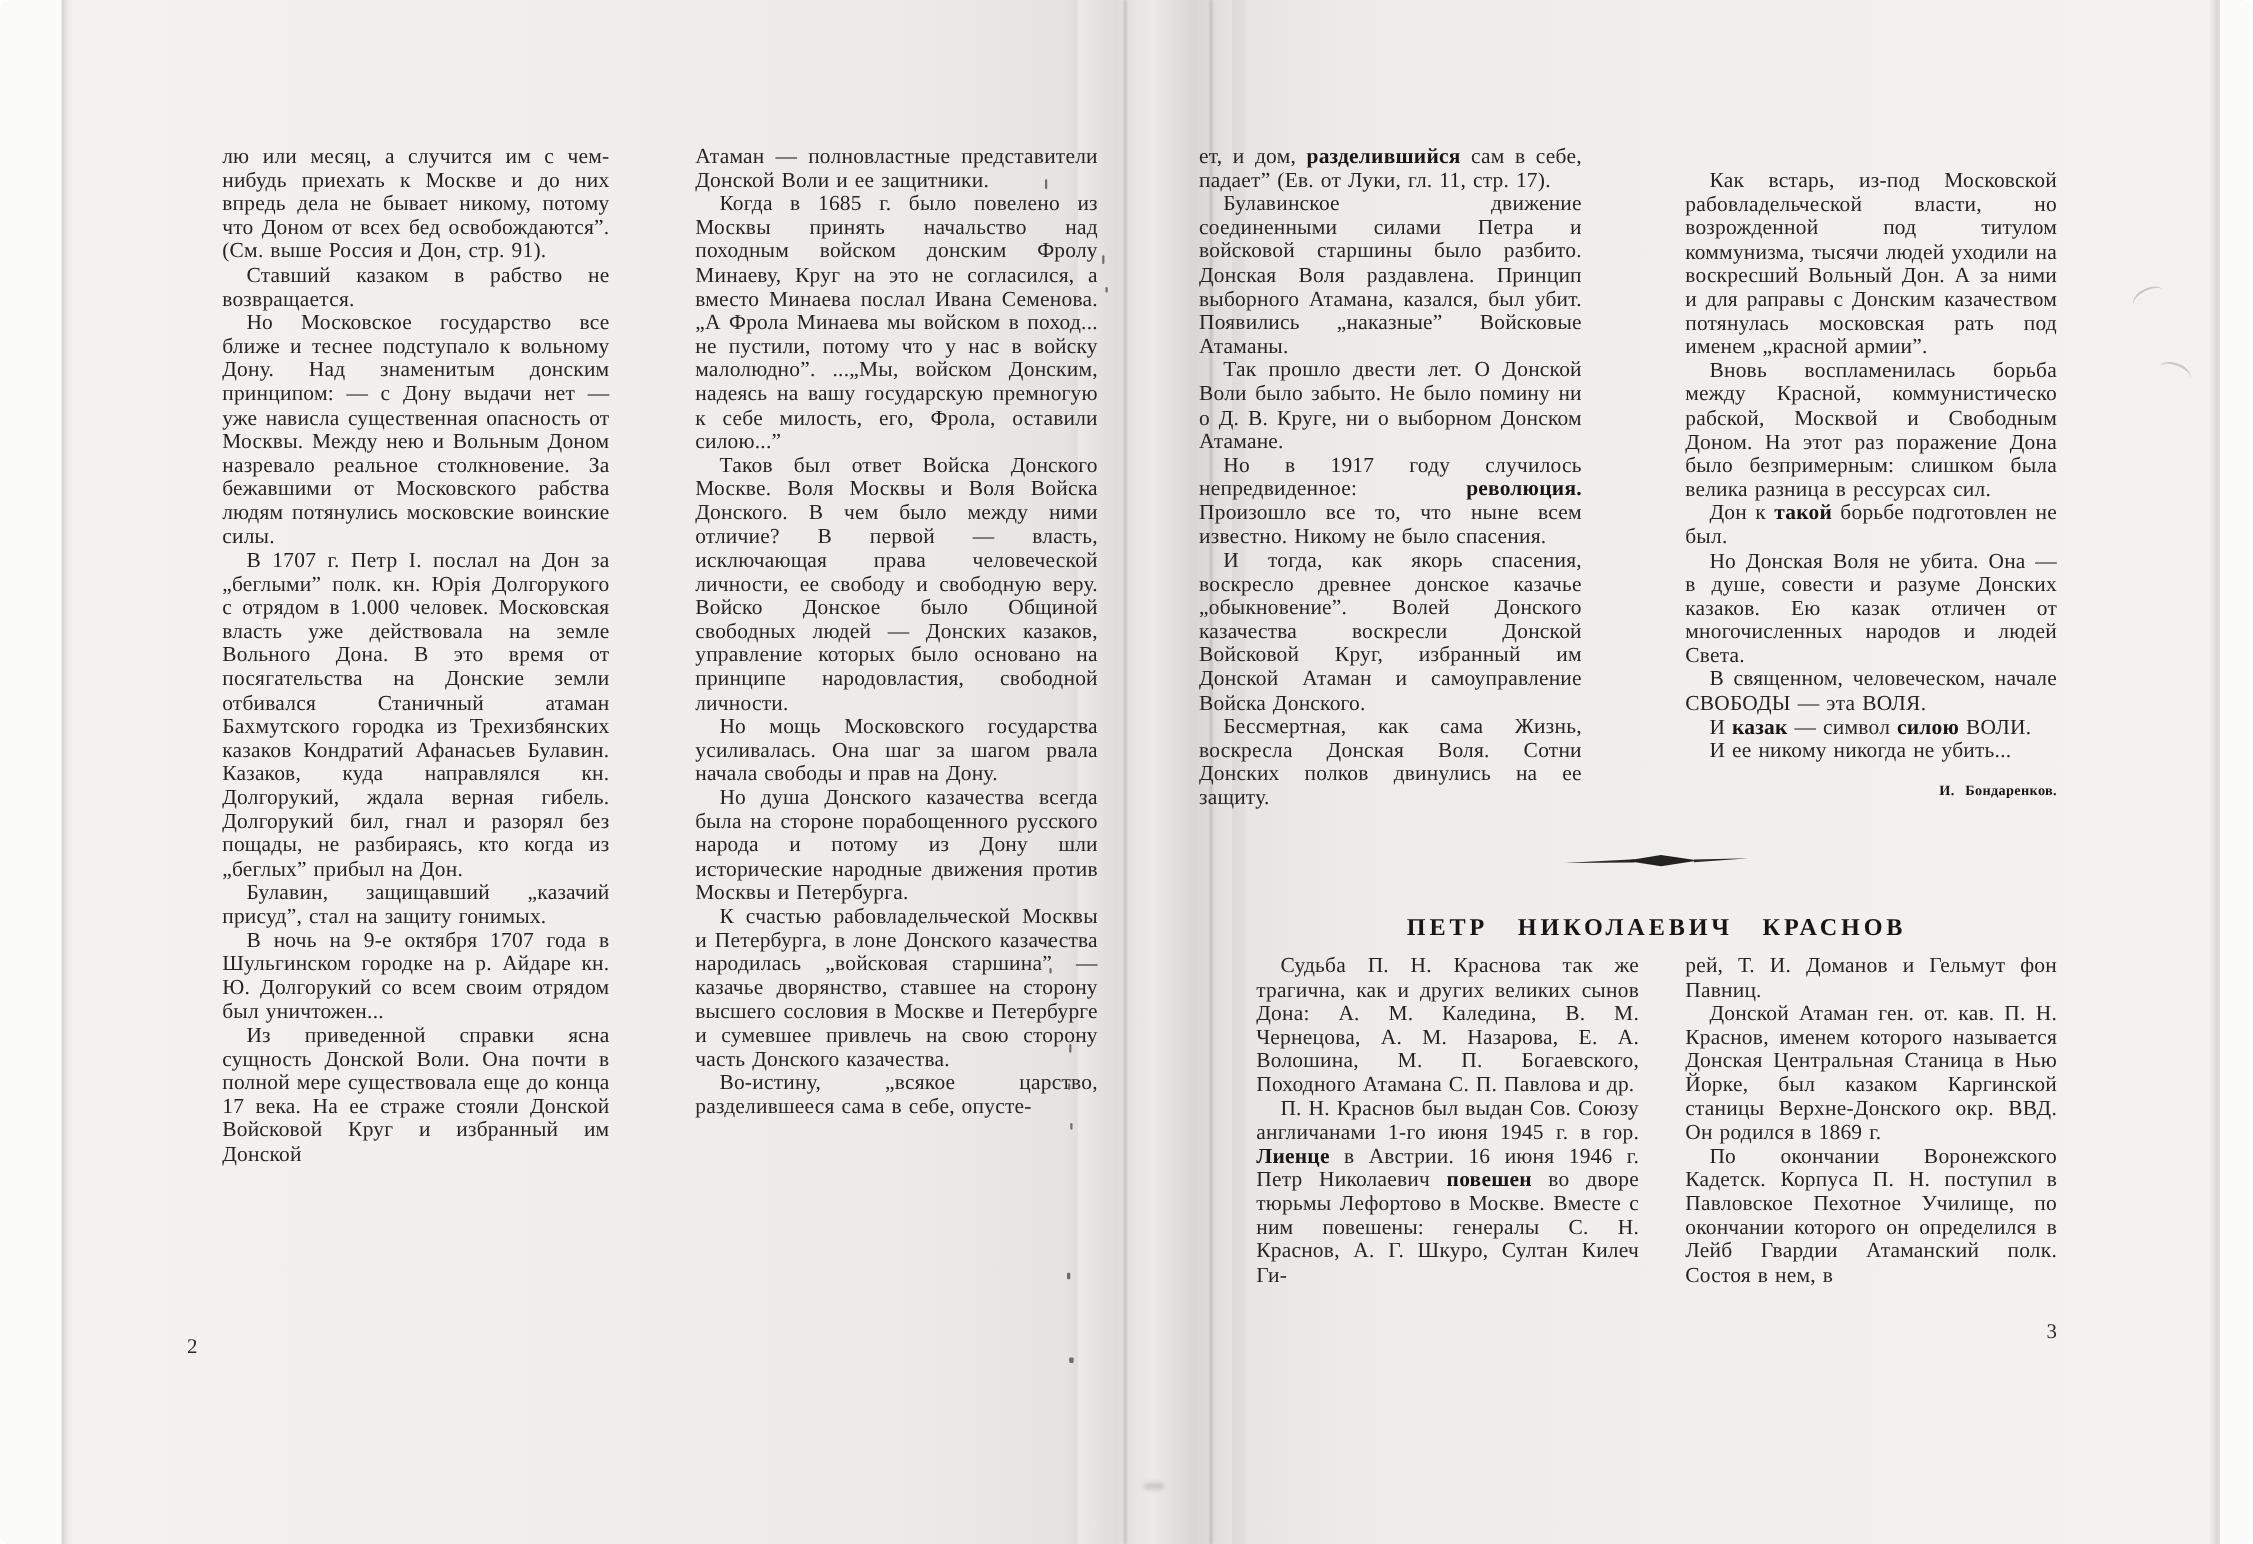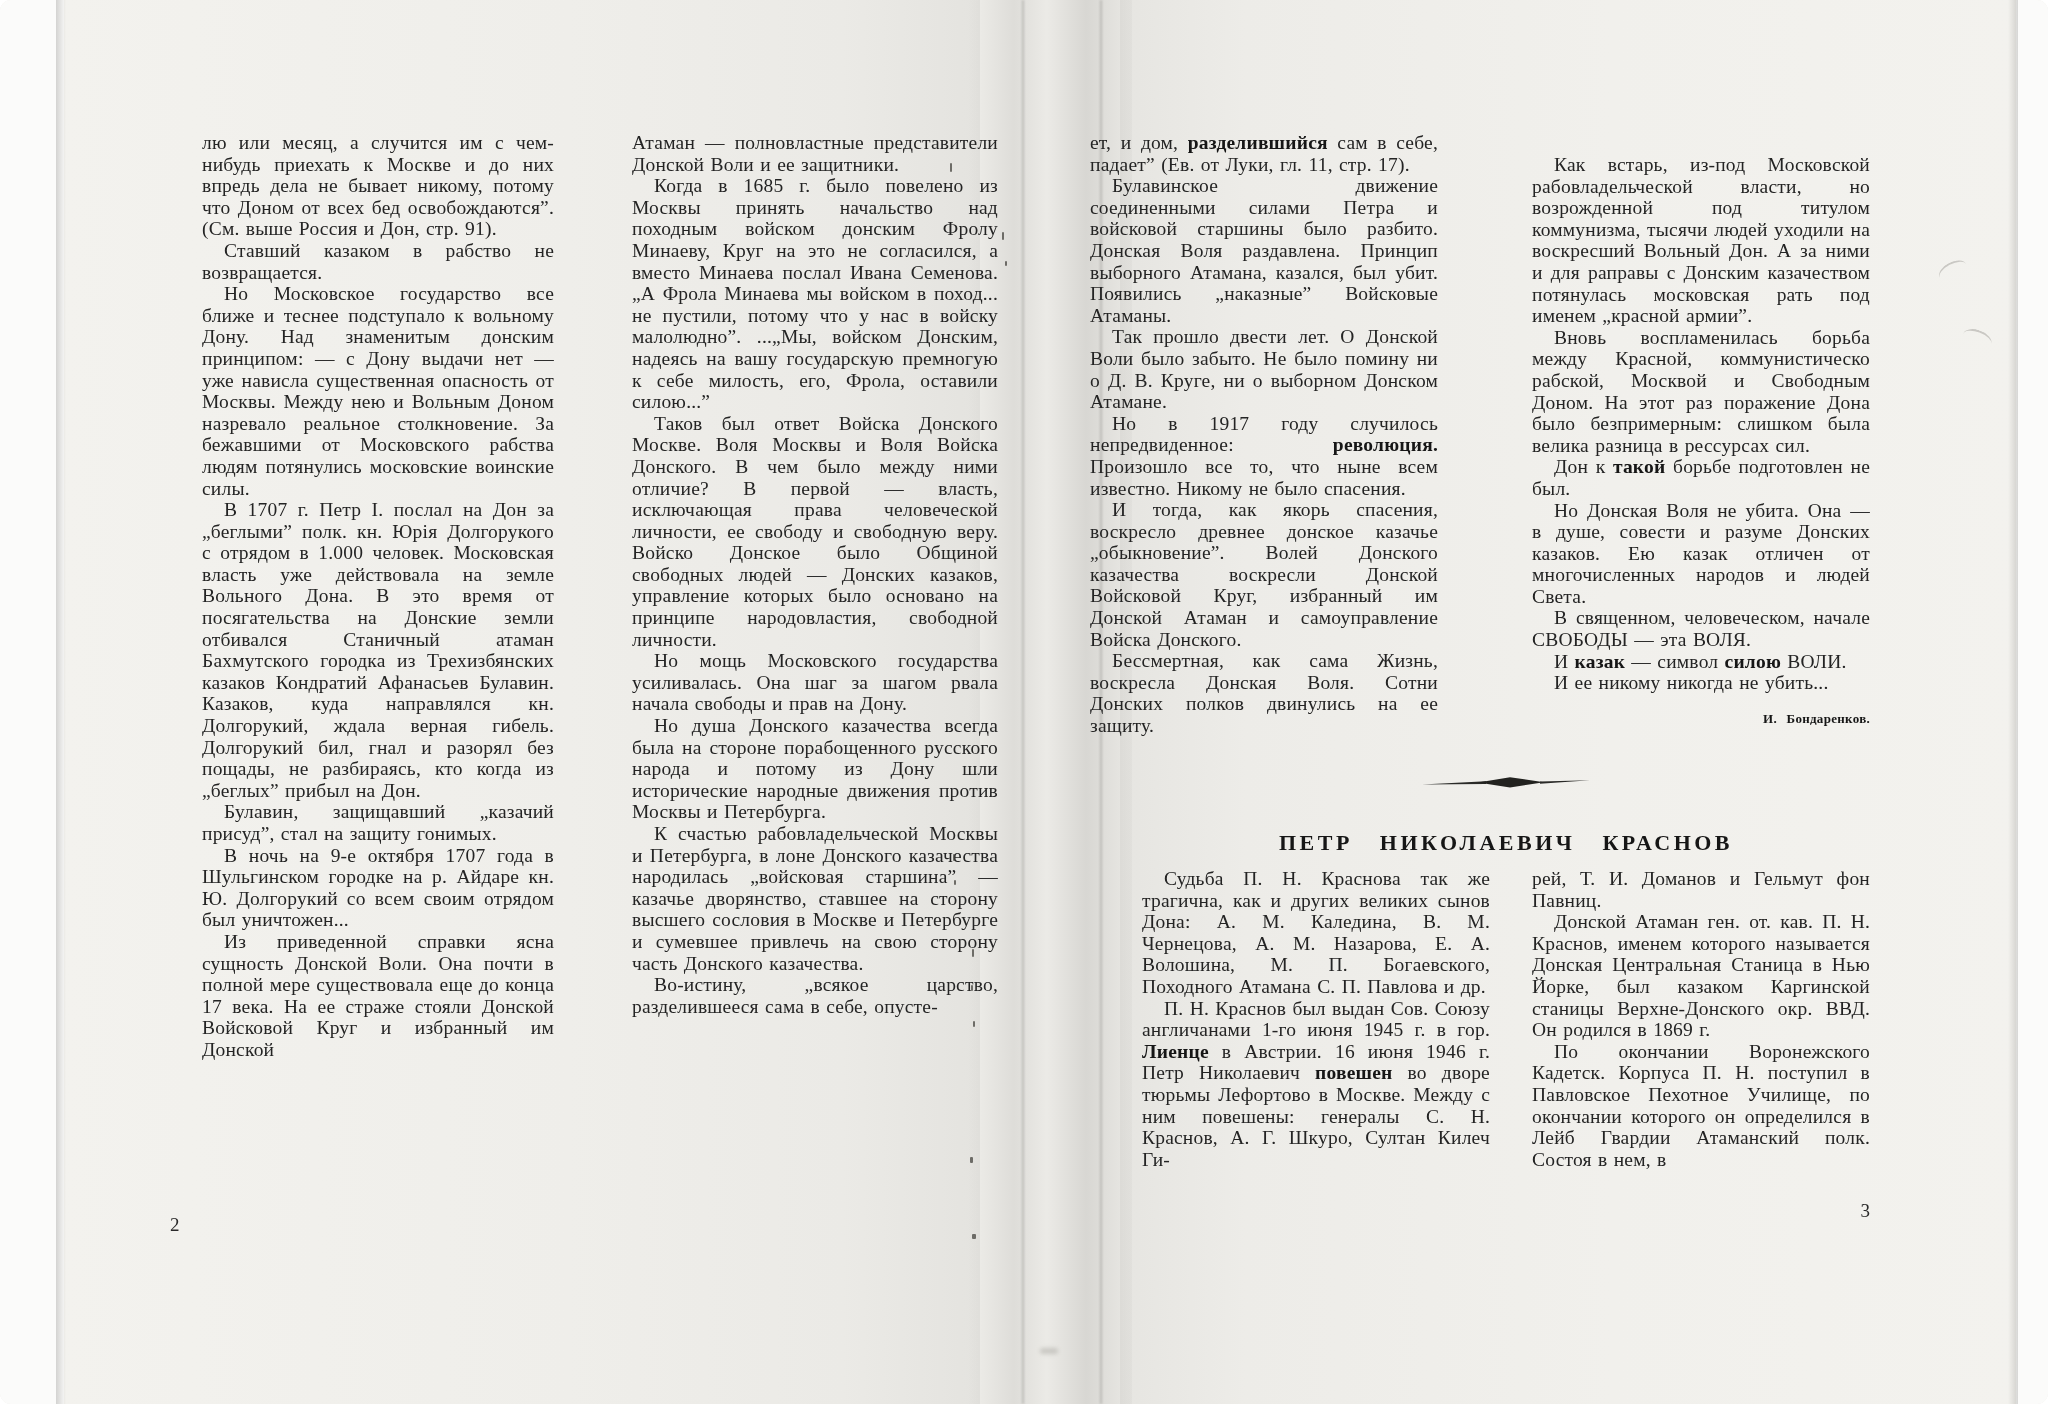--- a/index.html
+++ b/index.html
@@ -94,21 +94,21 @@
       <polygon points="0,9.5 64,6.2 64,9.0" fill="#2a2a28"></polygon>
       <polygon points="56,7.6 88,2.2 122,7.2 88,12.4" fill="#22221f"></polygon>
       <polygon points="118,6.4 168,5.2 118,8.8" fill="#2a2a28"></polygon>
     </svg>
   </div>
 
   <div class="heading">ПЕТР НИКОЛАЕВИЧ КРАСНОВ</div>
 
   <div class="col" style="left:1142px;top:868px;width:348px;">
       <p class="para indent"><span>Судьба П. Н. Краснова так же трагична, как и других великих сынов Дона: А. М. Каледина, В. М. Чернецова, А. М. Назарова, Е. А. Волошина, М. П. Богаевского, Походного Атамана С. П. Павлова и др.</span></p>
-      <p class="para indent"><span>П. Н. Краснов был выдан Сов. Союзу англичанами 1-го июня 1945 г. в гор. </span><b>Лиенце</b><span> в Австрии. 16 июня 1946 г. Петр Николаевич </span><b>повешен</b><span> во дворе тюрьмы Лефортово в Москве. Между с ним повешены: генералы С. Н. Краснов, А. Г. Шкуро, Султан Килеч Ги-</span></p>
+      <p class="para indent"><span>П. Н. Краснов был выдан Сов. Союзу англичанами 1-го июня 1945 г. в гор. </span><b>Лиенце</b><span> в Австрии. 16 июня 1946 г. Петр Николаевич </span><b>повешен</b><span> во дворе тюрьмы Лефортово в Москве. Вместе с ним повешены: генералы С. Н. Краснов, А. Г. Шкуро, Султан Килеч Ги-</span></p>
     </div>
 
   <div class="col" style="left:1532px;top:868px;width:338px;">
       <p class="para"><span>рей, Т. И. Доманов и Гельмут фон Павниц.</span></p>
       <p class="para indent"><span>Донской Атаман ген. от. кав. П. Н. Краснов, именем которого называется Донская Центральная Станица в Нью Йорке, был казаком Каргинской станицы Верхне-Донского окр. ВВД. Он родился в 1869 г.</span></p>
       <p class="para indent"><span>По окончании Воронежского Кадетск. Корпуса П. Н. поступил в Павловское Пехотное Училище, по окончании которого он определился в Лейб Гвардии Атаманский полк. Состоя в нем, в</span></p>
     </div>
 
   <div class="pagenum" style="left:170px;top:1214px;">2</div>
 

